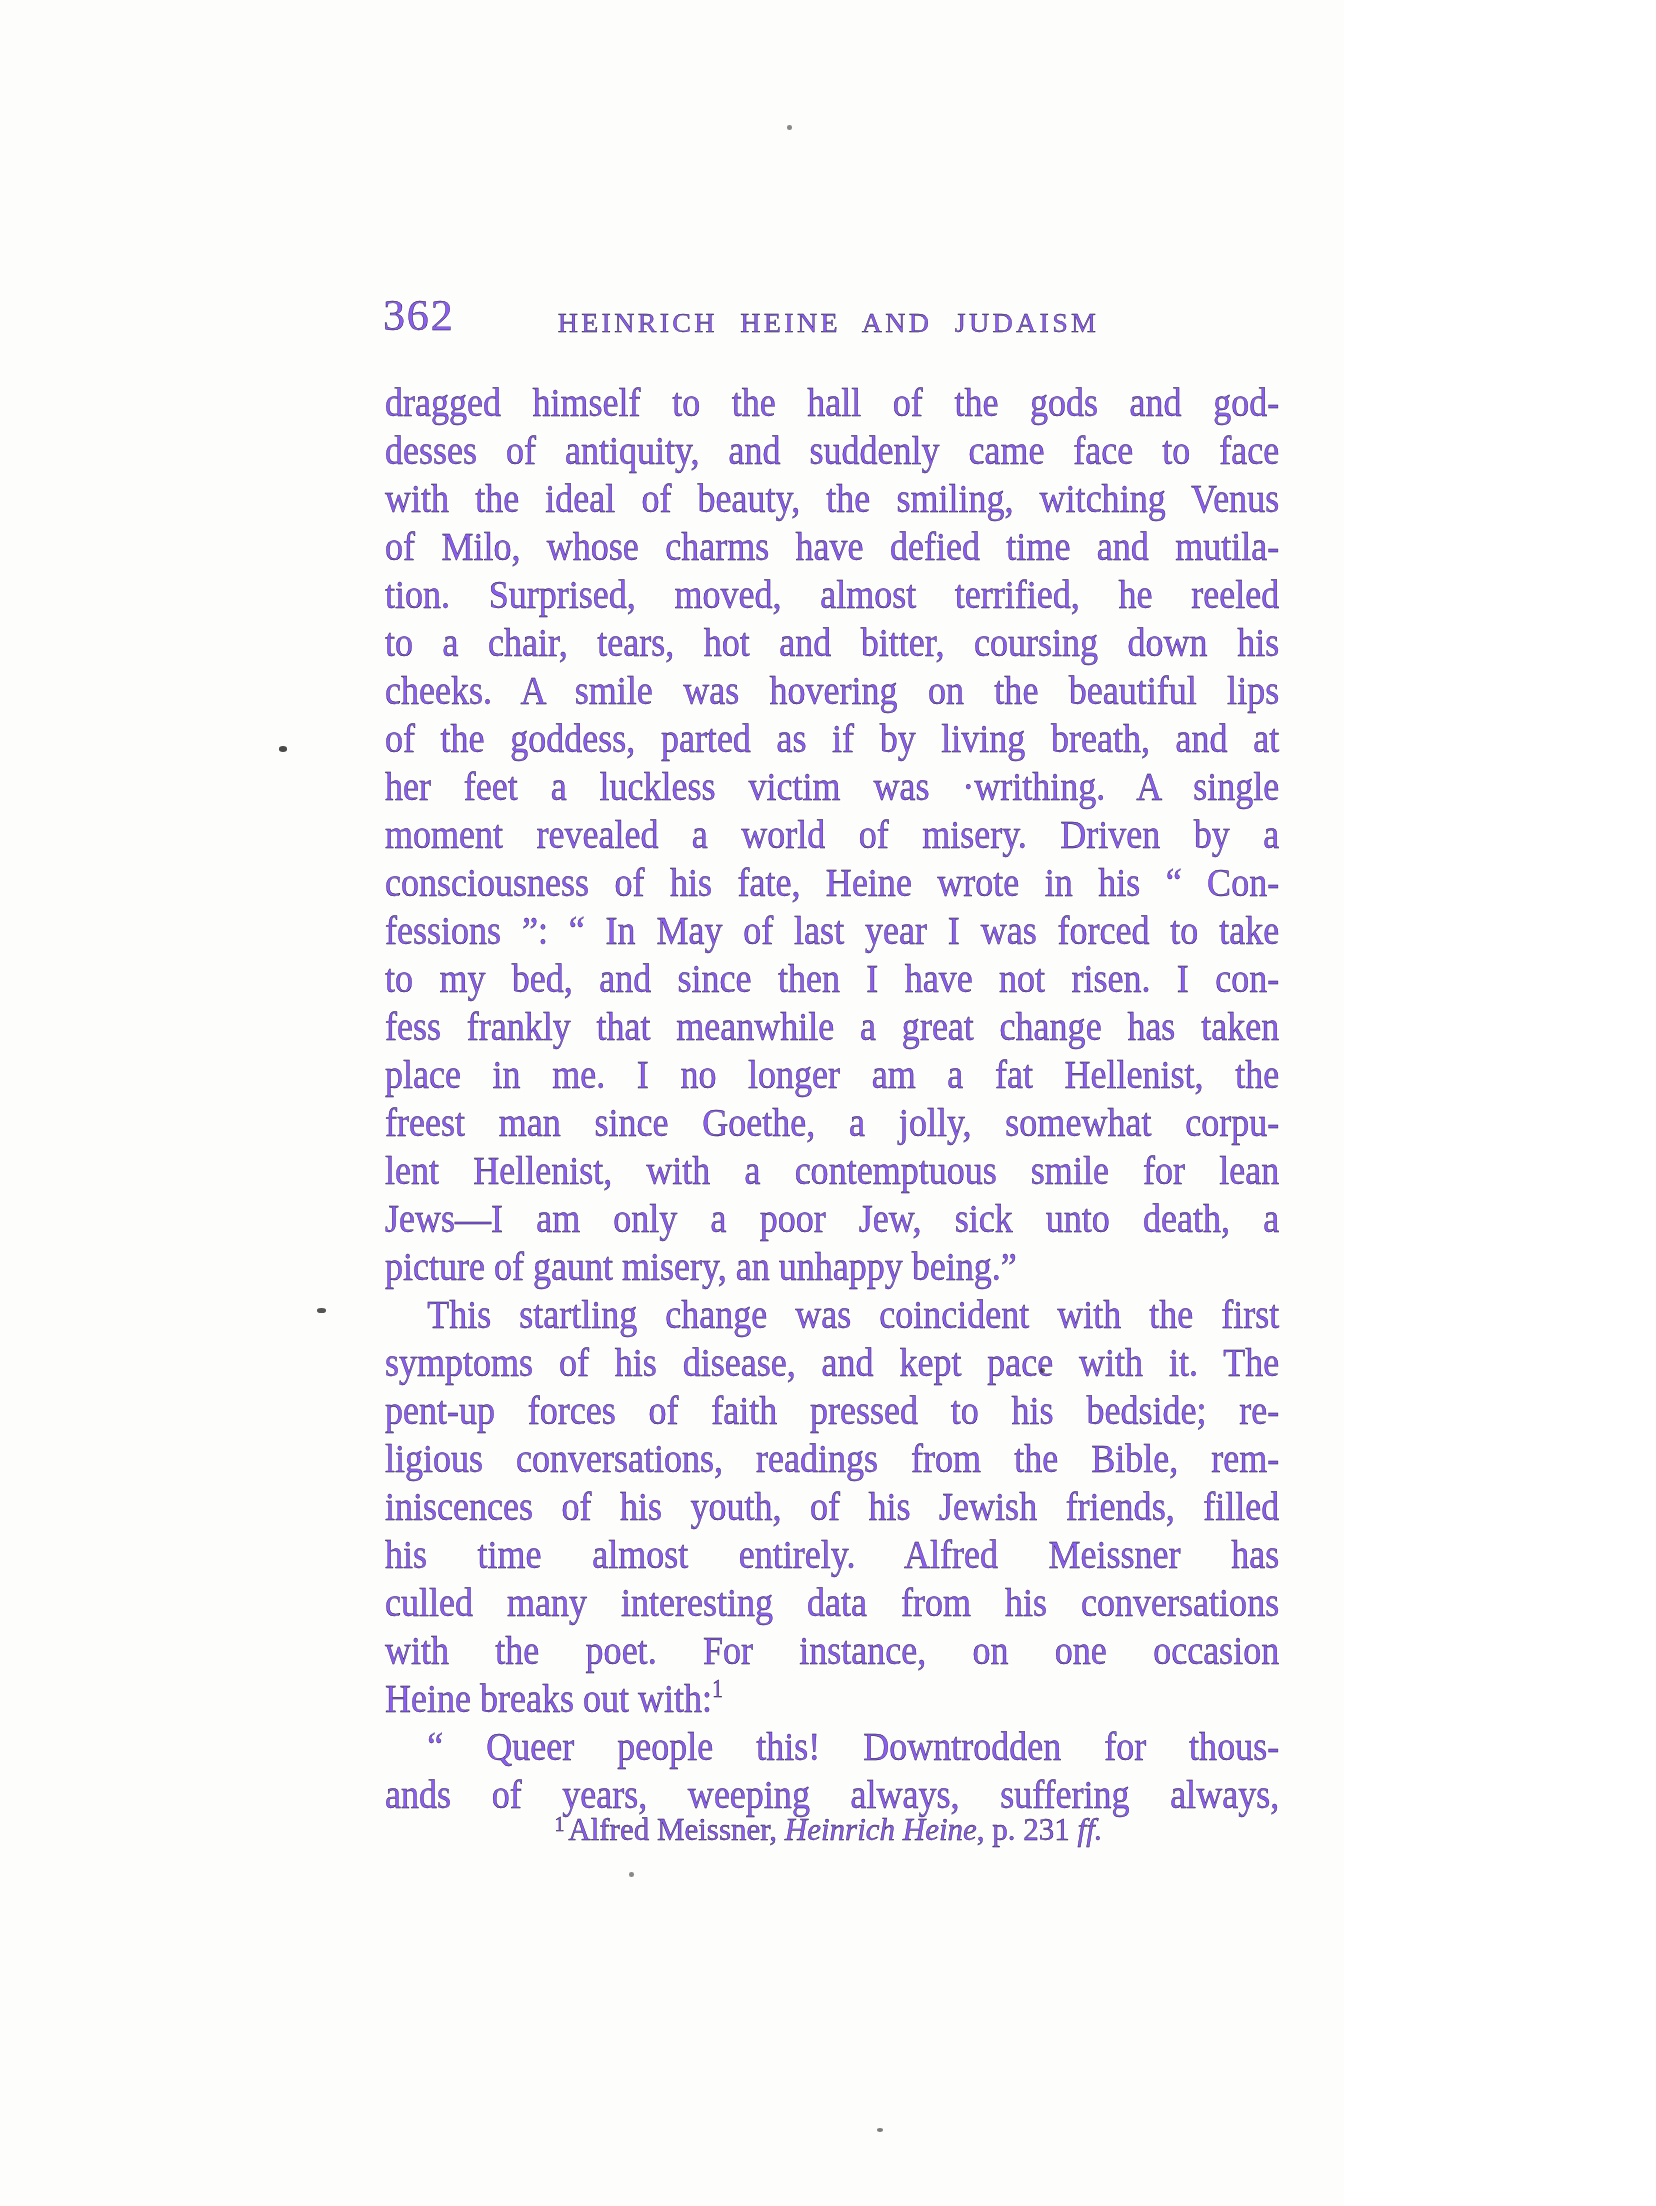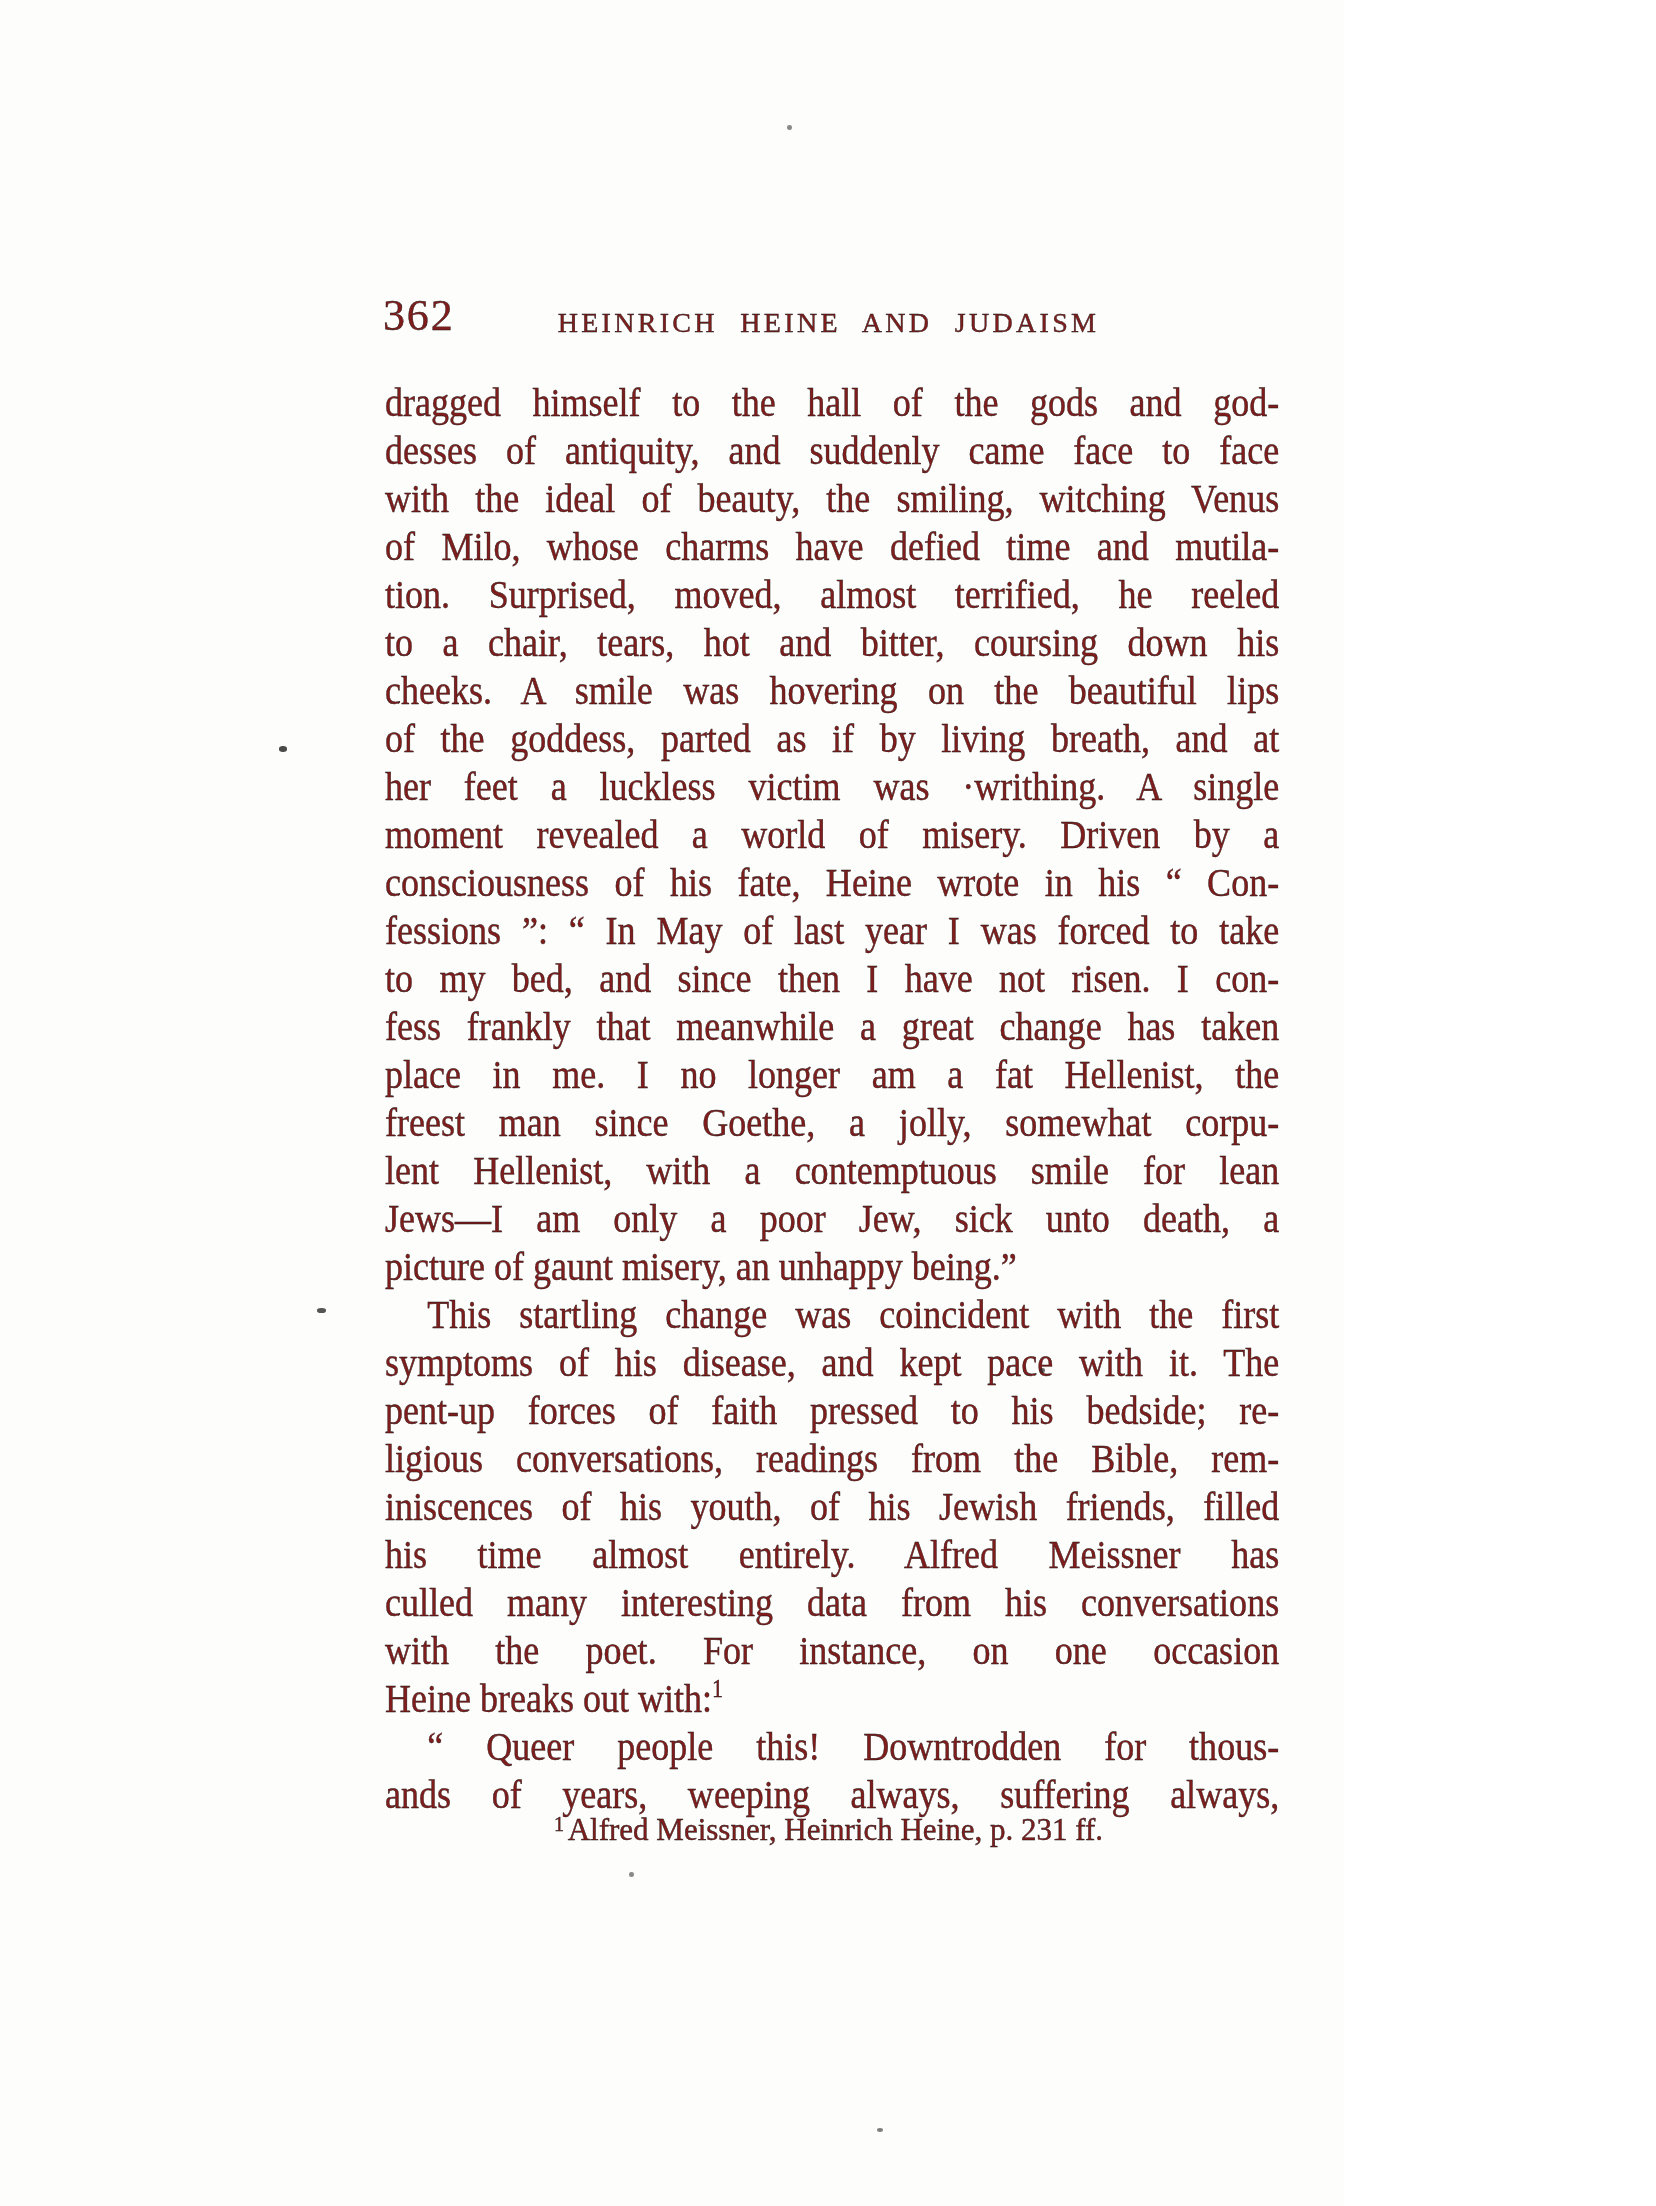--- a/index.html
+++ b/index.html
@@ -5,21 +5,21 @@
   html, body {
     margin: 0;
     padding: 0;
     background: #ffffff;
   }
   .page {
     position: relative;
     width: 1344px;
     height: 2206px;
     background: #fdfdfc;
-    color: #7f1d1d;
+    color: #8b5cf6;
     font-family: "Liberation Serif", "DejaVu Serif", serif;
     overflow: hidden;
     -webkit-text-stroke: 0.4px #161513;
   }
   
   .running-header {
     position: absolute;
     top: 298px;
     left: 381px;
     width: 895px;
@@ -82,20 +82,21 @@
     font-size: 31px;
     line-height: 41px;
   }
   .footnote sup {
     font-size: 20px;
     line-height: 0;
     vertical-align: 9.4px;
     margin-right: 3.8px;
   }
   .footnote .it {
+    font-style: italic;
   }
   
   .speck {
     position: absolute;
     background: #2a2a28;
     border-radius: 50%;
   }
 </style>
 </head>
 <body>

